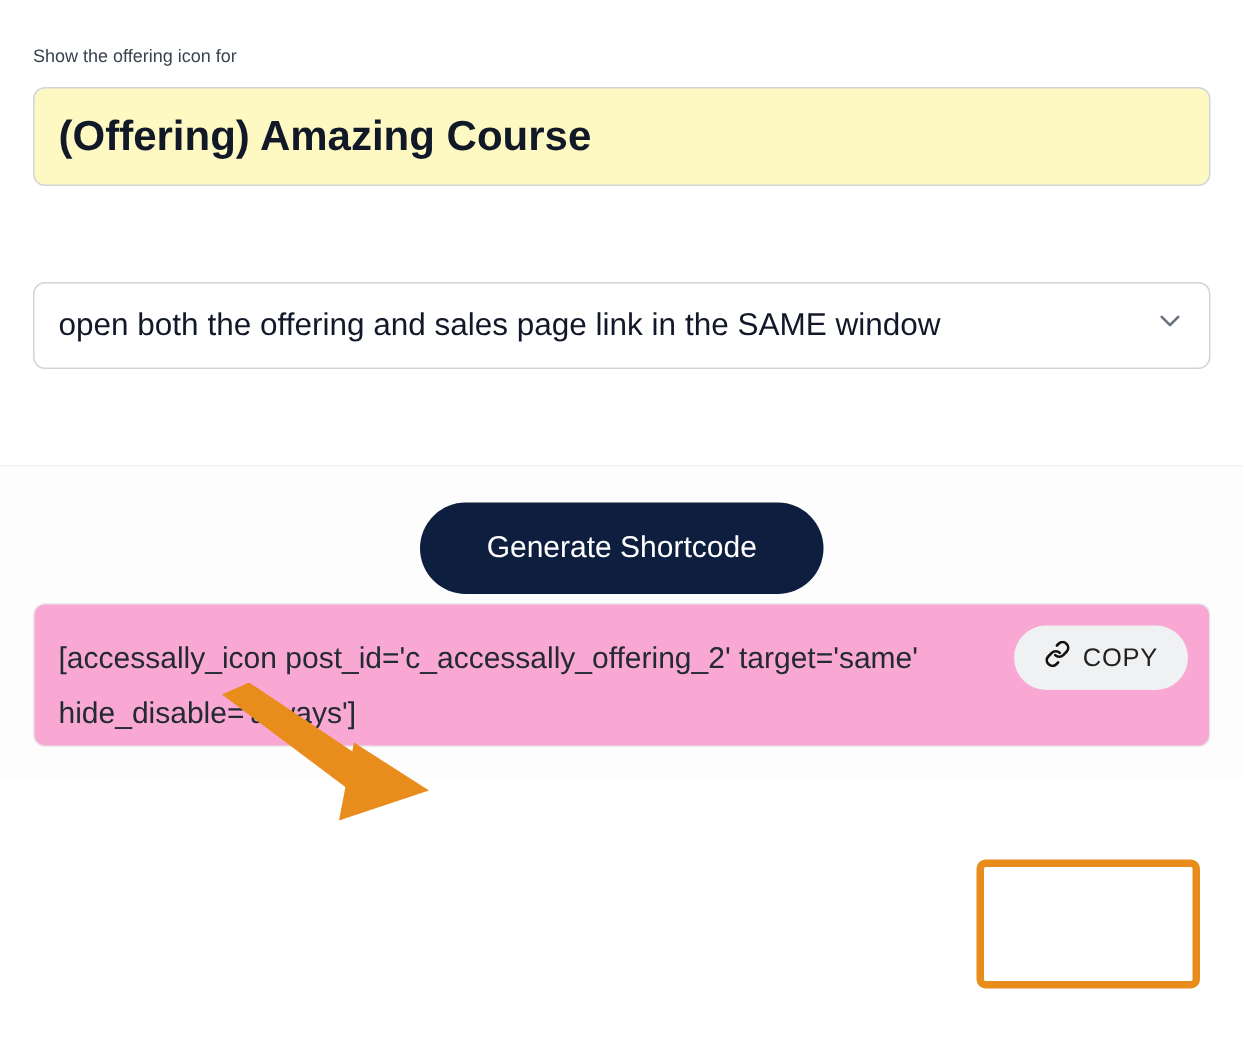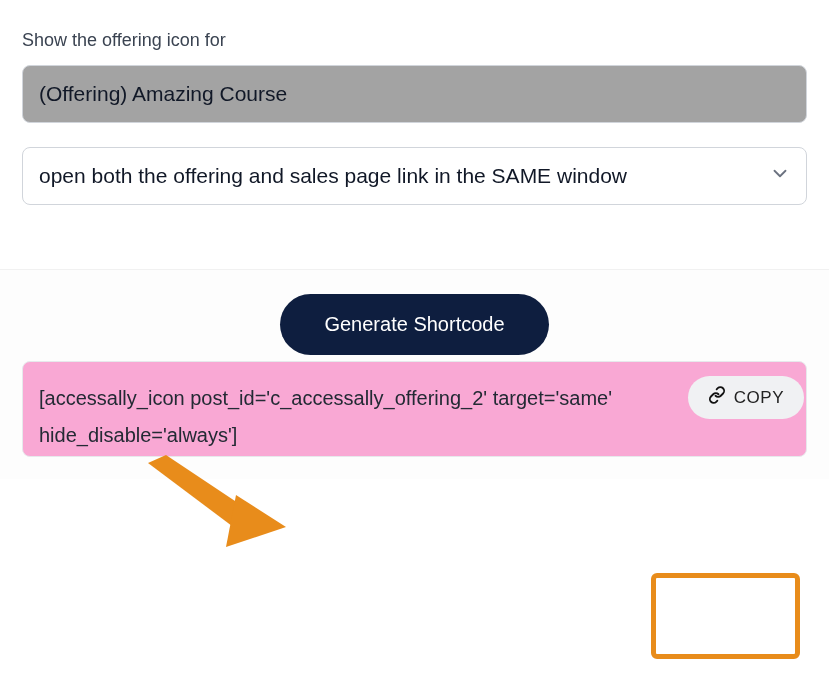--- a/index.html
+++ b/index.html
@@ -11,38 +11,40 @@
     width: 829px;
     height: 691px;
     background: #fff;
     position: relative;
     overflow: hidden;
   }
   .form-area {
     padding: 20px 22px 40px 22px;
   }
   .field-label {
-    font-size: 18px;
+    font-size: 12px;
     color: #3a4351;
     margin: 10px 0 14px 0;
     font-weight: 400;
   }
   .text-input {
     width: 100%;
     border: 1px solid #d1d5db;
     border-radius: 8px;
     padding: 16px 16px;
-    font-size: 21px;
+    font-size: 28px;
     color: #111827;
-    background: #a3a3a3;
+    background: #fef9c3;
     outline: none;
     font-family: inherit;
+    font-weight: bold;
   }
   .select-wrap {
     position: relative;
+    margin-top: 40px;
   }
   .select-control {
     width: 100%;
     border: 1px solid #d1d5db;
     border-radius: 8px;
     padding: 16px 48px 16px 16px;
     font-size: 21px;
     color: #111827;
     background: #fff;
     cursor: pointer;
@@ -136,21 +138,21 @@
 
   <div class="gap"></div>
 
 </div>
 
 <div class="bottom-area">
   <button type="button" class="generate-btn">Generate Shortcode</button>
 
   <div class="shortcode-box">
     <div class="shortcode-text">[accessally_icon post_id='c_accessally_offering_2' target='same' hide_disable='always']</div>
-    <div style="position:absolute; right:2px; top:14px;">
+    <div style="position:absolute; right:14px; top:14px;">
       <button type="button" class="copy-btn">
         <span>
           <svg width="18" height="18" viewBox="0 0 24 24" fill="none" stroke="#111" stroke-width="2.4" stroke-linecap="round" stroke-linejoin="round">
             <path d="M10 13a5 5 0 0 0 7.07 0l3-3a5 5 0 0 0-7.07-7.07l-1.5 1.5"></path>
             <path d="M14 11a5 5 0 0 0-7.07 0l-3 3a5 5 0 0 0 7.07 7.07l1.5-1.5"></path>
           </svg>
         </span>
         <span>COPY</span>
       </button>
     </div>

